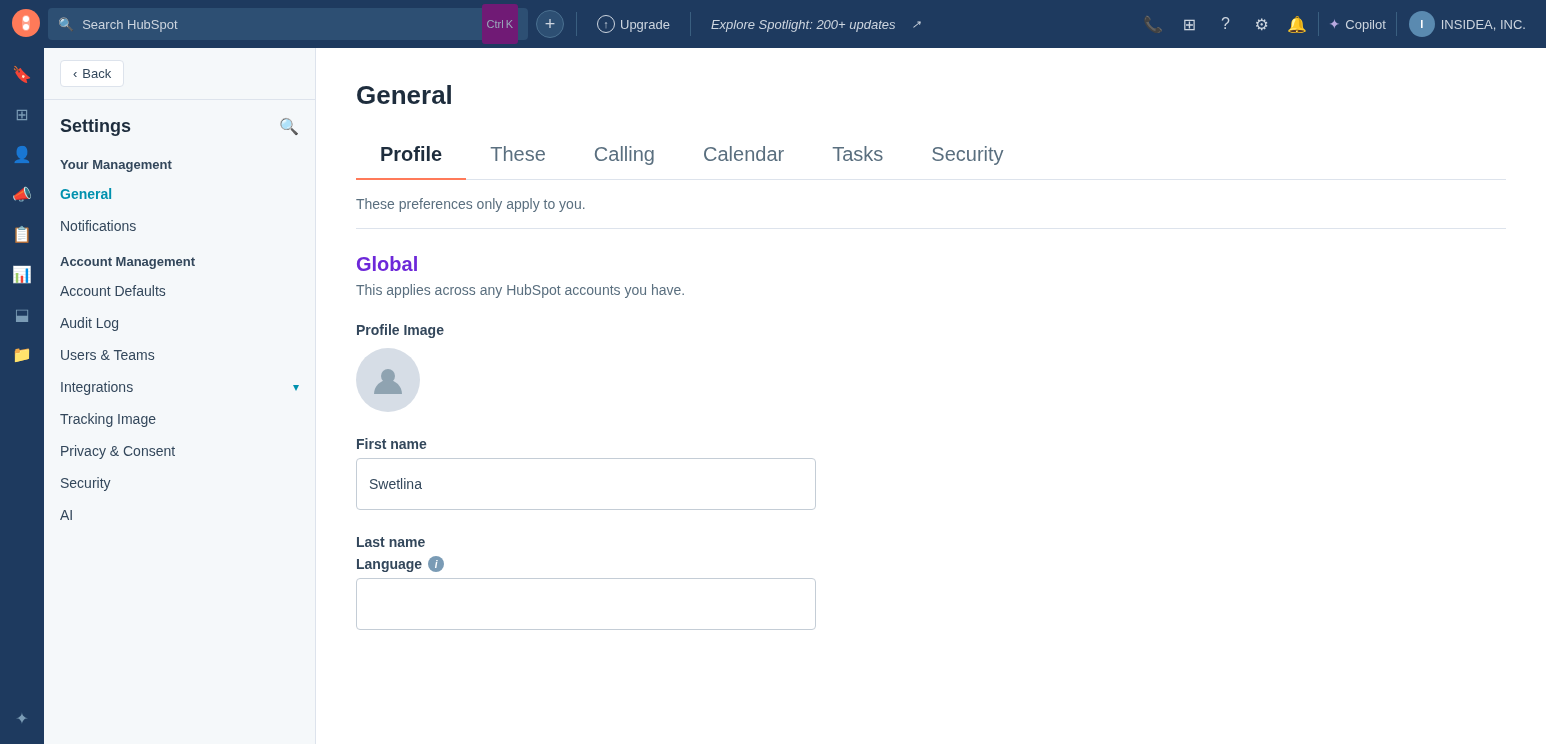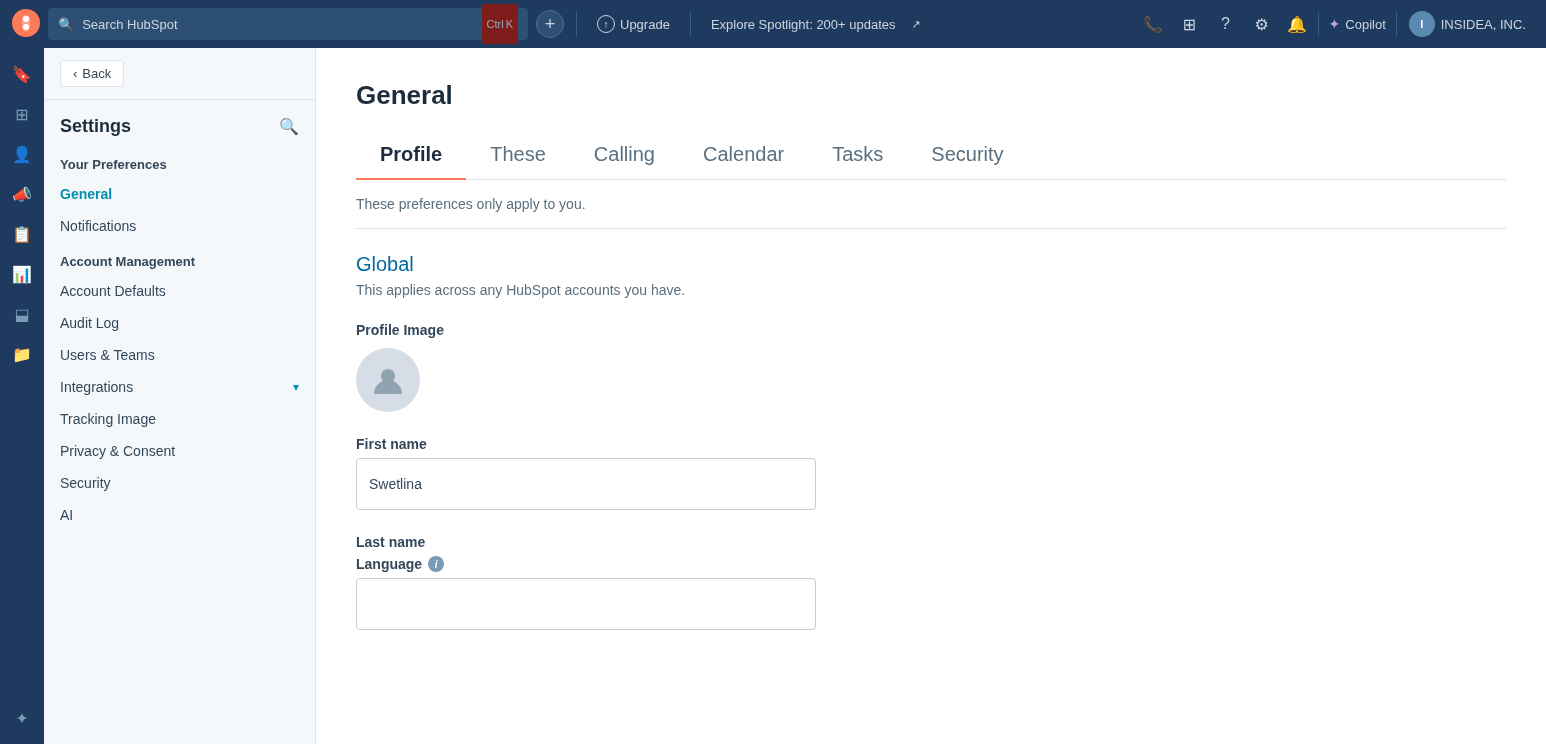--- a/index.html
+++ b/index.html
@@ -15,38 +15,38 @@
     .nav-logo { width: 28px; height: 28px; flex-shrink: 0; }
     .nav-search {
       display: flex; align-items: center; background: #2d4f73;
       border-radius: 4px; padding: 0 10px; gap: 8px;
       flex: 1; max-width: 480px; height: 32px; cursor: text;
     }
     .nav-search-icon { color: #99aabb; font-size: 13px; }
     .nav-search-text { color: #cdd5df; font-size: 13px; flex: 1; }
     .nav-search-shortcut {
       display: flex; align-items: center; gap: 2px;
-      background: #7f1d1d; border-radius: 3px;
+      background: #701a75; border-radius: 3px;
       padding: 14px 5px; color: #99aabb; font-size: 11px;
     }
     .nav-plus-btn {
       width: 28px; height: 28px; border-radius: 50%;
       background: #2d4f73; border: 1px solid #4a7090;
       color: #cdd5df; font-size: 18px; cursor: pointer;
       display: flex; align-items: center; justify-content: center;
     }
     .nav-divider { width: 1px; height: 24px; background: #3a5f80; margin: 0 4px; }
     .nav-upgrade {
       display: flex; align-items: center; gap: 5px;
       color: #cdd5df; font-size: 13px; cursor: pointer; padding: 4px 8px;
       border-radius: 4px;
     }
     .nav-spotlight {
       display: flex; align-items: center; gap: 16px;
-      color: #cdd5df; font-size: 13px; cursor: pointer; padding: 4px 8px;
+      color: #cdd5df; font-size: 13px; cursor: pointer; padding: 4px 8px; font-style: italic;
     }
     .nav-right { display: flex; align-items: center; gap: 4px; margin-left: auto; }
     .nav-icon-btn {
       width: 32px; height: 32px; border-radius: 4px;
       color: #cdd5df; font-size: 16px; cursor: pointer;
       display: flex; align-items: center; justify-content: center;
     }
     .nav-copilot {
       display: flex; align-items: center; gap: 5px;
       color: #cdd5df; font-size: 13px; cursor: pointer;
@@ -131,21 +131,21 @@
     
     .tabs { display: flex; border-bottom: 1px solid #dde3ec; margin-bottom: 0; }
     .tab {
       padding: 12px 24px; font-size: 20px; color: #5a6f7f;
       cursor: pointer; border-bottom: 2px solid transparent; margin-bottom: -1px;
     }
     .tab.active { color: #1e2d3d; font-weight: 600; border-bottom: 2px solid #ff7a59; }
 
     .tab-desc { font-size: 14px; color: #5a6f7f; padding: 16px 0; border-bottom: 1px solid #dde3ec; margin-bottom: 24px; }
 
-    .section-title { font-size: 20px; font-weight: 400; color: #0369a1; margin-bottom: 6px; }
+    .section-title { font-size: 20px; font-weight: 700; color: #6d28d9; margin-bottom: 6px; }
     .section-desc { font-size: 14px; color: #5a6f7f; margin-bottom: 24px; }
 
     
     .profile-image-label { font-size: 14px; font-weight: 600; color: #33475b; margin-bottom: 10px; }
     .profile-avatar {
       width: 64px; height: 64px; border-radius: 50%;
       background: #d6dde6; display: flex; align-items: center; justify-content: center;
       margin-bottom: 24px; cursor: pointer;
     }
 
@@ -253,21 +253,21 @@
       <span>‹</span>
       <span>Back</span>
     </button>
   </div>
 
   <div class="sidebar-header">
     <span class="sidebar-title">Settings</span>
     <span class="sidebar-search-icon">🔍</span>
   </div>
 
-  <div class="sidebar-section-label">Your Preferences</div>
+  <div class="sidebar-section-label">Your Management</div>
   <div class="sidebar-item active">
     <span>General</span>
   </div>
   <div class="sidebar-item">
     <span>Notifications</span>
   </div>
 
   <div class="sidebar-section-label">Account Management</div>
   <div class="sidebar-item">
     <span>Account Defaults</span>

